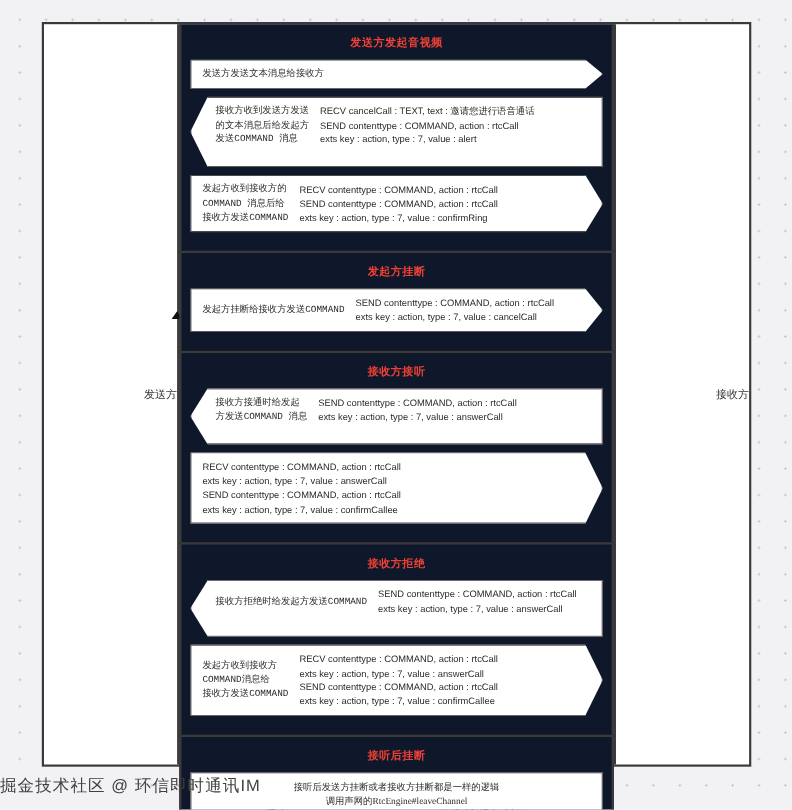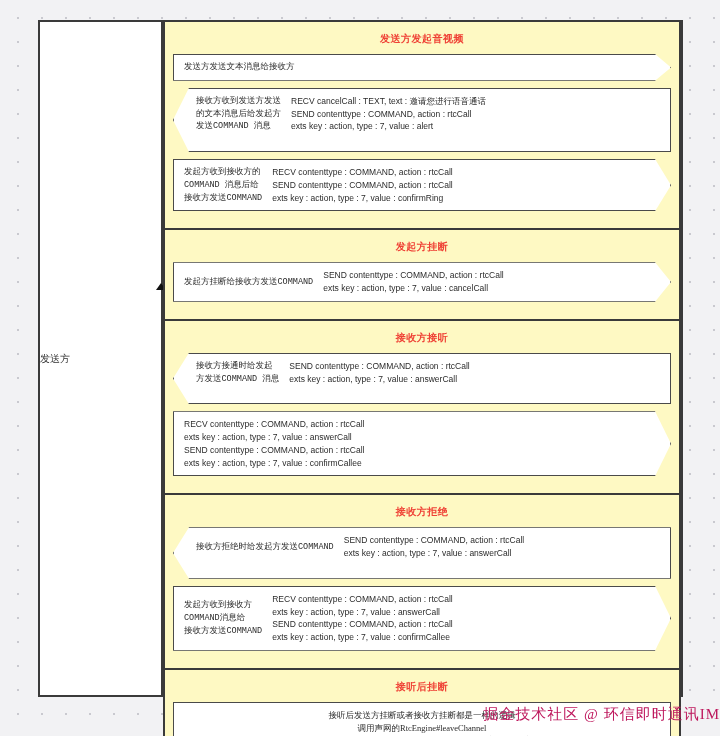--- a/index.html
+++ b/index.html
@@ -11,36 +11,36 @@
     background-position:6px 6px;
     font-family:"Liberation Sans","DejaVu Sans",sans-serif;
     overflow:hidden;position:relative;
   }
   #diagram{
     position:absolute;left:38px;top:20px;width:645px;height:677px;
     border:2px solid #3a3a3a;background:#ffffff;box-sizing:border-box;
     display:flex;
   }
   .lane{
-    box-sizing:border-box;display:flex;align-items:center;justify-content:flex-start;
+    box-sizing:border-box;display:flex;align-items:center;justify-content:flex-end;
     font-size:10px;color:#333;position:relative;flex:0 0 auto;
   }
   .lane-left{width:123px;border-right:2px solid #3a3a3a;}
   .lane-right{width:123px;border-left:2px solid #3a3a3a;}
   .lane-mid{flex:1 1 auto;display:flex;flex-direction:column;background:#fff;}
 
   .lane-left .arrow-tick{
     position:absolute;right:-5px;top:261px;width:0;height:0;
     border-left:5px solid transparent;border-right:5px solid transparent;
     border-bottom:7px solid #111;
   }
 
   .section{
     border:2px solid #3a3a3a;margin:0 0 -2px 0;box-sizing:border-box;
-    padding:6px 8px 10px 8px;background:#fef9c3;position:relative;
+    padding:6px 8px 10px 8px;background:#0f172a;position:relative;
   }
   .section:first-child{border-top:none;}
   .section:last-child{margin-bottom:0;}
   .sec-title{
     text-align:center;color:#ef4135;font-size:10px;font-weight:bold;
     letter-spacing:.5px;margin:4px 0 8px 0;
   }
 
   .shape{
     position:relative;box-sizing:border-box;margin:7px auto;
@@ -59,23 +59,23 @@
     border:1.6px solid #4a4a4a;padding:6px 10px 18px 22px;
     clip-path:polygon(16px 0, 100% 0, 100% 100%, 16px 100%, 0 50%);
   }
   .cell-left{flex:0 0 auto;padding-right:10px;font-family:Liberation Mono, monospace;}
   .cell-right{flex:1 1 auto;}
   .cell-full{flex:1 1 auto;text-align:center;font-family:Liberation Serif, serif;}
   .ln{display:block;white-space:nowrap;}
   .gap{height:7px;}
 
   .watermark{
-    position:absolute;left:0;right:0;bottom:12px;text-align:right;
-    font-size:15px;color:#be185d;letter-spacing:1px;
-    font-family:Liberation Serif, serif;
+    position:absolute;left:0;right:0;bottom:12px;text-align:left;
+    font-size:15px;color:#404040;letter-spacing:1px;
+    font-family:Liberation Sans, sans-serif;
   }
 </style>
 </head>
 <body>
 
 <div id="diagram">
 
   <div class="lane lane-left">
     <span>发送方</span>
     <span class="arrow-tick"></span>
@@ -167,16 +167,19 @@
         <div class="shape rect">
           <div class="cell-full">
             <span class="ln">接听后发送方挂断或者接收方挂断都是一样的逻辑</span>
             <span class="ln">调用声网的RtcEngine#leaveChannel</span>
             <span class="ln">通过IRtcEngineEventHandler#onUserOffline 监听对方 退出后离开</span>
           </div>
         </div>
       </div>
     </div>
 
+  <div class="lane lane-right">
+    <span>接收方</span>
+  </div>
 
 </div>
 
 <div class="watermark">掘金技术社区 @ 环信即时通讯IM</div>
 
 </body></html>

